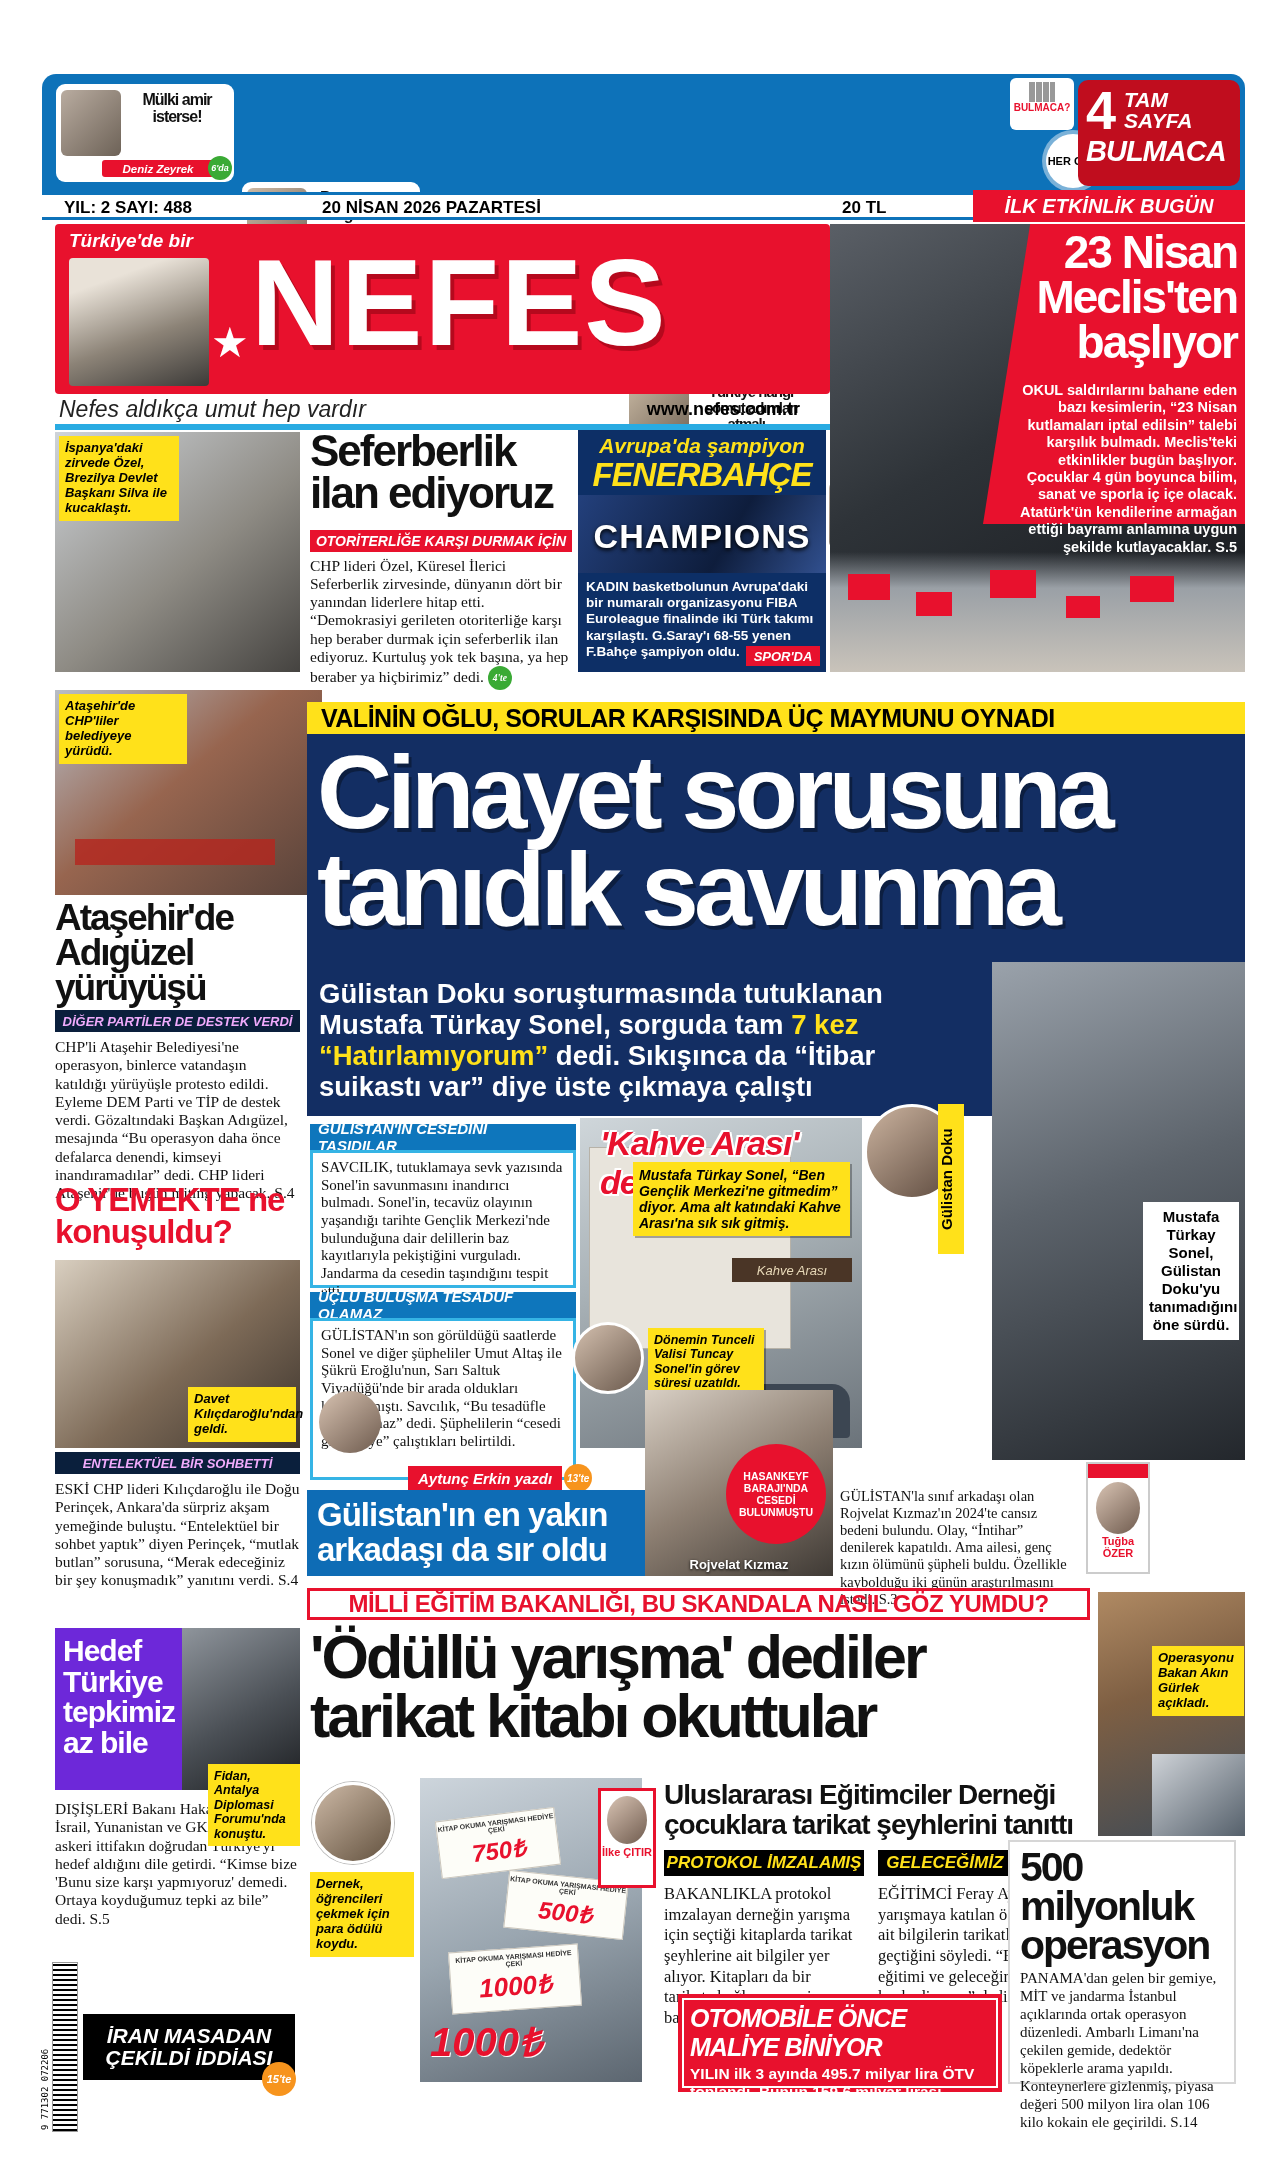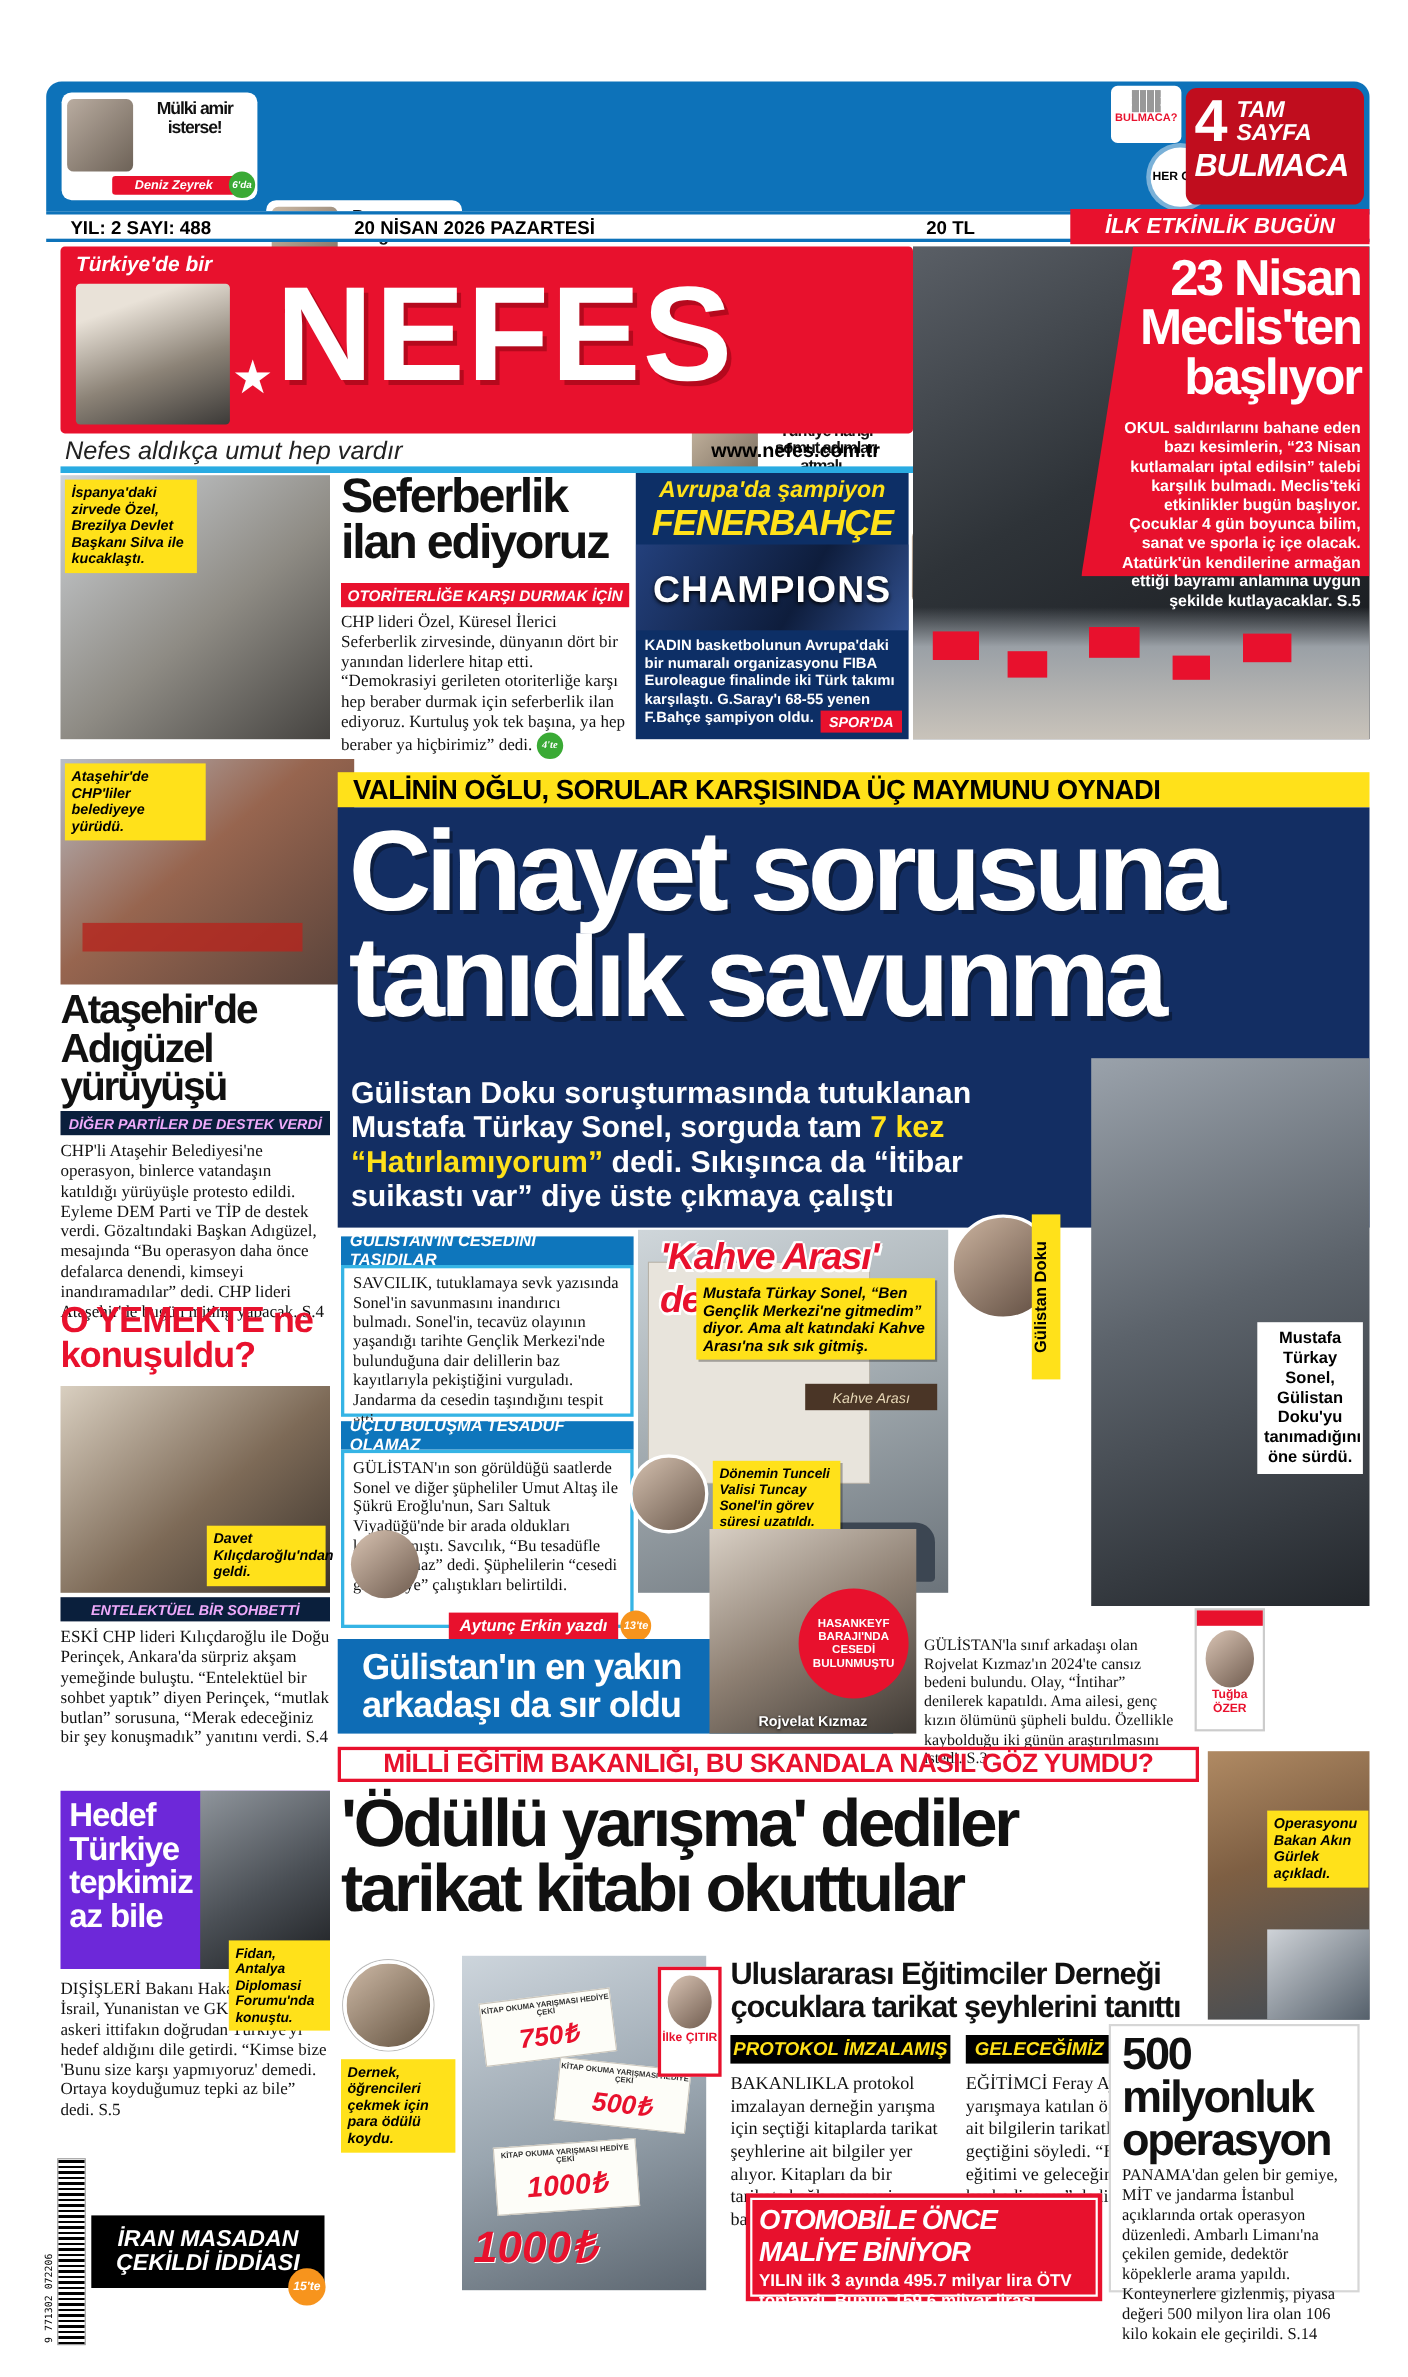--- a/index.html
+++ b/index.html
@@ -209,21 +209,21 @@
   <div class="vert abs" style="left:938px;top:1104px;width:26px;height:150px;background:#ffe11a;color:#000;font-weight:bold;font-size:15px;text-align:center;z-index:5;">Gülistan Doku</div>
   <div class="abs" style="left:572px;top:1322px;width:72px;height:72px;border-radius:50%;background:linear-gradient(140deg,#d3bfae,#6b5a4d);border:3px solid #fff;z-index:6;"></div>
   <div class="ycap abs" style="left:648px;top:1328px;width:116px;font-size:12.5px;z-index:6;box-shadow:2px 2px 0 rgba(0,0,0,.3);">Dönemin Tunceli Valisi Tuncay Sonel'in görev süresi uzatıldı.</div>
 
   <div class="abs" style="left:645px;top:1390px;width:188px;height:186px;background:linear-gradient(150deg,#d8cfc4 0%,#8d7f72 50%,#3f3a35 100%);z-index:7;">
     <div class="abs" style="left:0;right:0;bottom:4px;text-align:center;color:#fff;font-weight:bold;font-size:13px;text-shadow:0 1px 3px #000;">Rojvelat Kızmaz</div>
   </div>
   <div class="abs" style="left:726px;top:1444px;width:100px;height:100px;border-radius:50%;background:#e8112d;color:#fff;font-weight:bold;font-size:10.5px;
               display:flex;align-items:center;justify-content:center;text-align:center;padding:8px;z-index:8;box-sizing:border-box;line-height:1.15;">HASANKEYF BARAJI'NDA CESEDİ BULUNMUŞTU</div>
   <div class="abs" style="left:307px;top:1490px;width:505px;height:86px;background:#0e6cb5;z-index:6;">
-    <div style="color:#fff;font-weight:bold;font-size:33px;line-height:1.05;letter-spacing:-1px;padding:8px 0 0 22px;width:330px;">
+    <div style="color:#fff;font-weight:bold;font-size:33px;line-height:1.05;letter-spacing:-1px;padding:8px 0 0 10px;width:330px;">
       <div>Gülistan'ın en yakın</div>
       <div>arkadaşı da sır oldu</div>
     </div>
   </div>
   <div class="bodytxt abs" style="left:840px;top:1488px;width:238px;font-size:14.5px;">GÜLİSTAN'la sınıf arkadaşı olan Rojvelat Kızmaz'ın 2024'te cansız bedeni bulundu. Olay, “İntihar” denilerek kapatıldı. Ama ailesi, genç kızın ölümünü şüpheli buldu. Özellikle kaybolduğu iki günün araştırılmasını istedi. S.3</div>
   <div class="abs" style="left:1086px;top:1462px;width:64px;height:112px;border:2px solid #ccc;background:#fff;text-align:center;">
     <div style="height:14px;background:#e8112d;"></div>
     <div style="width:44px;height:52px;margin:4px auto 2px auto;border-radius:50%;background:linear-gradient(140deg,#d9c4b4,#705c4f);"></div>
     <div style="color:#e8112d;font-weight:bold;font-size:11px;line-height:1.05;">Tuğba ÖZER</div>
   </div>

